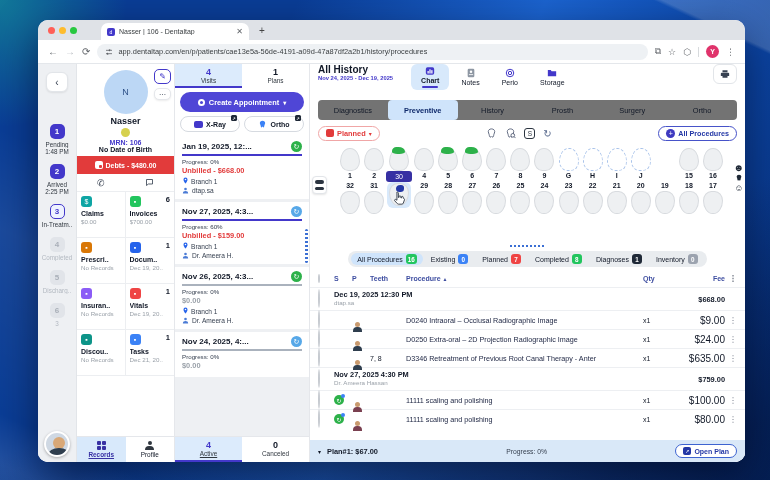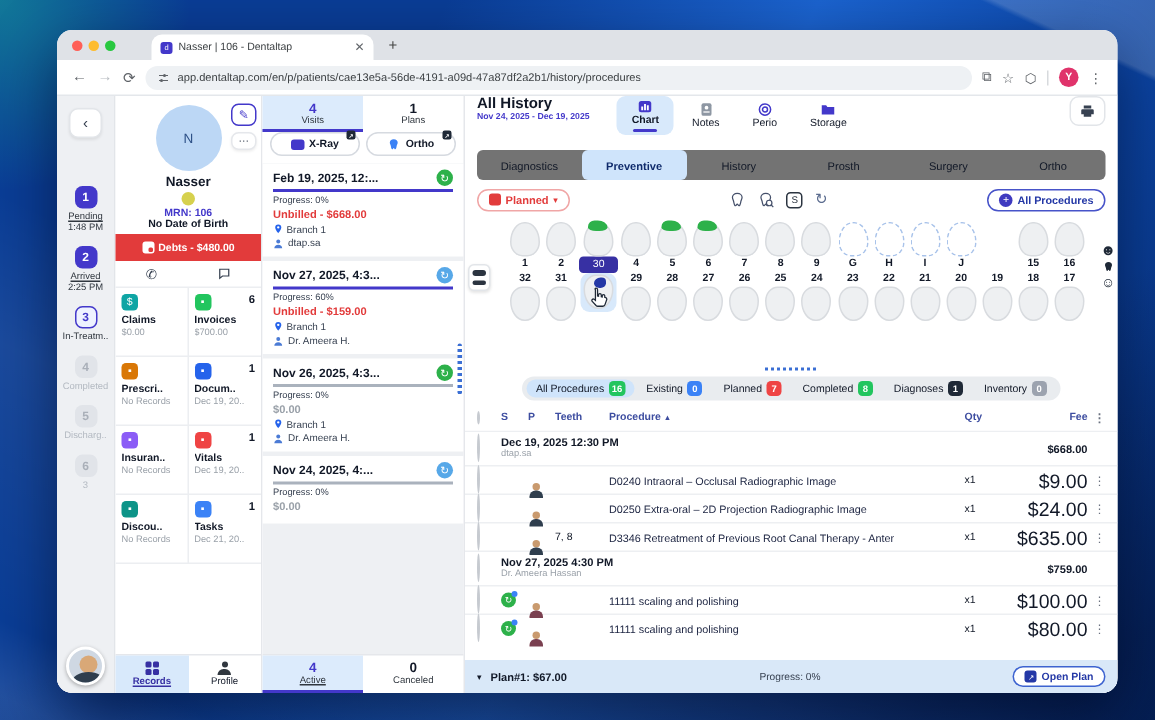--- a/index.html
+++ b/index.html
@@ -169,21 +169,21 @@
   .st-planned{width:10px;height:10px;border-radius:3px;background:#e23b3b}
   .st-completed{width:10px;height:10px;border-radius:50%;background:#2db14a;color:#fff;font-size:6px;display:flex;align-items:center;justify-content:center;position:relative}
   .st-completed:after{content:"";position:absolute;top:-1px;right:-1px;width:4px;height:4px;border-radius:50%;background:#3b82f6}
   .av{width:11px;height:11px;border-radius:50%;overflow:hidden;position:relative;background:#cfd8e3}
   .av:before{content:"";position:absolute;left:3px;top:1.5px;width:5px;height:5px;border-radius:50%;background:#c99a6e}
   .av.m:after{content:"";position:absolute;left:1px;top:6.5px;width:9px;height:5px;border-radius:4px 4px 0 0;background:#2f3e4e}
   .av.w:after{content:"";position:absolute;left:1px;top:6.5px;width:9px;height:5px;border-radius:4px 4px 0 0;background:#7a4050}
   .teeth-cell{font-size:7px;color:#111827}
   .proc-cell{font-size:7.2px;color:#1b2340;white-space:nowrap;overflow:hidden;text-overflow:ellipsis;padding-right:4px}
   .qty-cell{font-size:7px;color:#111827}
-  .fee-cell{font-size:13px;color:#111827}
+  .fee-cell{font-size:10px;color:#111827}
   .kebab{color:#6b7280;font-size:8px}
   
   .m-foot{height:22px;background:#d9e8f8;display:flex;align-items:center;padding:0 8px;gap:6px;flex:none}
   .pf-label{font-size:7.4px;font-weight:bold;color:#111827}
   .pf-prog{flex:1;text-align:center;font-size:6.8px;color:#374151}
   .open-plan{display:flex;align-items:center;gap:3px;background:#fff;border:1px solid #3d63d0;border-radius:10px;padding:2px 7px}
   .op-ic{width:8px;height:8px;background:#2438a6;border-radius:2px;color:#fff;font-size:5px;display:flex;align-items:center;justify-content:center}
   .op-lbl{font-size:7px;font-weight:bold;color:#2438a6}
   .pin-ic{width:6px;height:8px;flex:none}
   .pers-ic{width:7px;height:7px;flex:none}
@@ -372,38 +372,43 @@
       <div class="a-tabs">
         <div class="a-tab on">
           <div class="cnt">4</div>
           <div class="lbl">Visits</div>
         </div>
         <div class="a-tab">
           <div class="cnt">1</div>
           <div class="lbl">Plans</div>
         </div>
       </div>
+      <div class="create-btn">
+        <span class="cdot"></span>
+        <span>Create Appointment</span>
+        <span style="font-size:6px">▾</span>
+      </div>
       <div class="quick-row">
         <div class="quick-btn">
           <span class="xr-ic"></span>
           <span>X-Ray</span>
           <span class="corner-b">↗</span>
         </div>
         <div class="quick-btn">
           <svg width="9" height="9" viewBox="0 0 24 24" fill="#3b82f6">
                 <use href="#tooth"></use>
               </svg>
           <span>Ortho</span>
           <span class="corner-b">↗</span>
         </div>
       </div>
       <div class="a-list">
             <div class="a-card">
               <div class="a-head">
-                <div class="a-date">Feb 19, 2025, 12:...</div>
+                <div class="a-date">Jan 19, 2025, 12:...</div>
                 <span class="a-sync" style="background: rgb(45, 177, 74);">↻</span>
               </div>
               <div class="a-line" style="background: rgb(67, 56, 202);"></div>
               <div class="a-prog">Progress: 0%</div>
               <div class="a-amt red">Unbilled - $668.00</div>
               <div class="a-meta">
                 <span class="pin-ic">
                   <svg width="7" height="7" viewBox="0 0 24 24" fill="#2563eb">
                     <use href="#pin"></use>
                   </svg>

